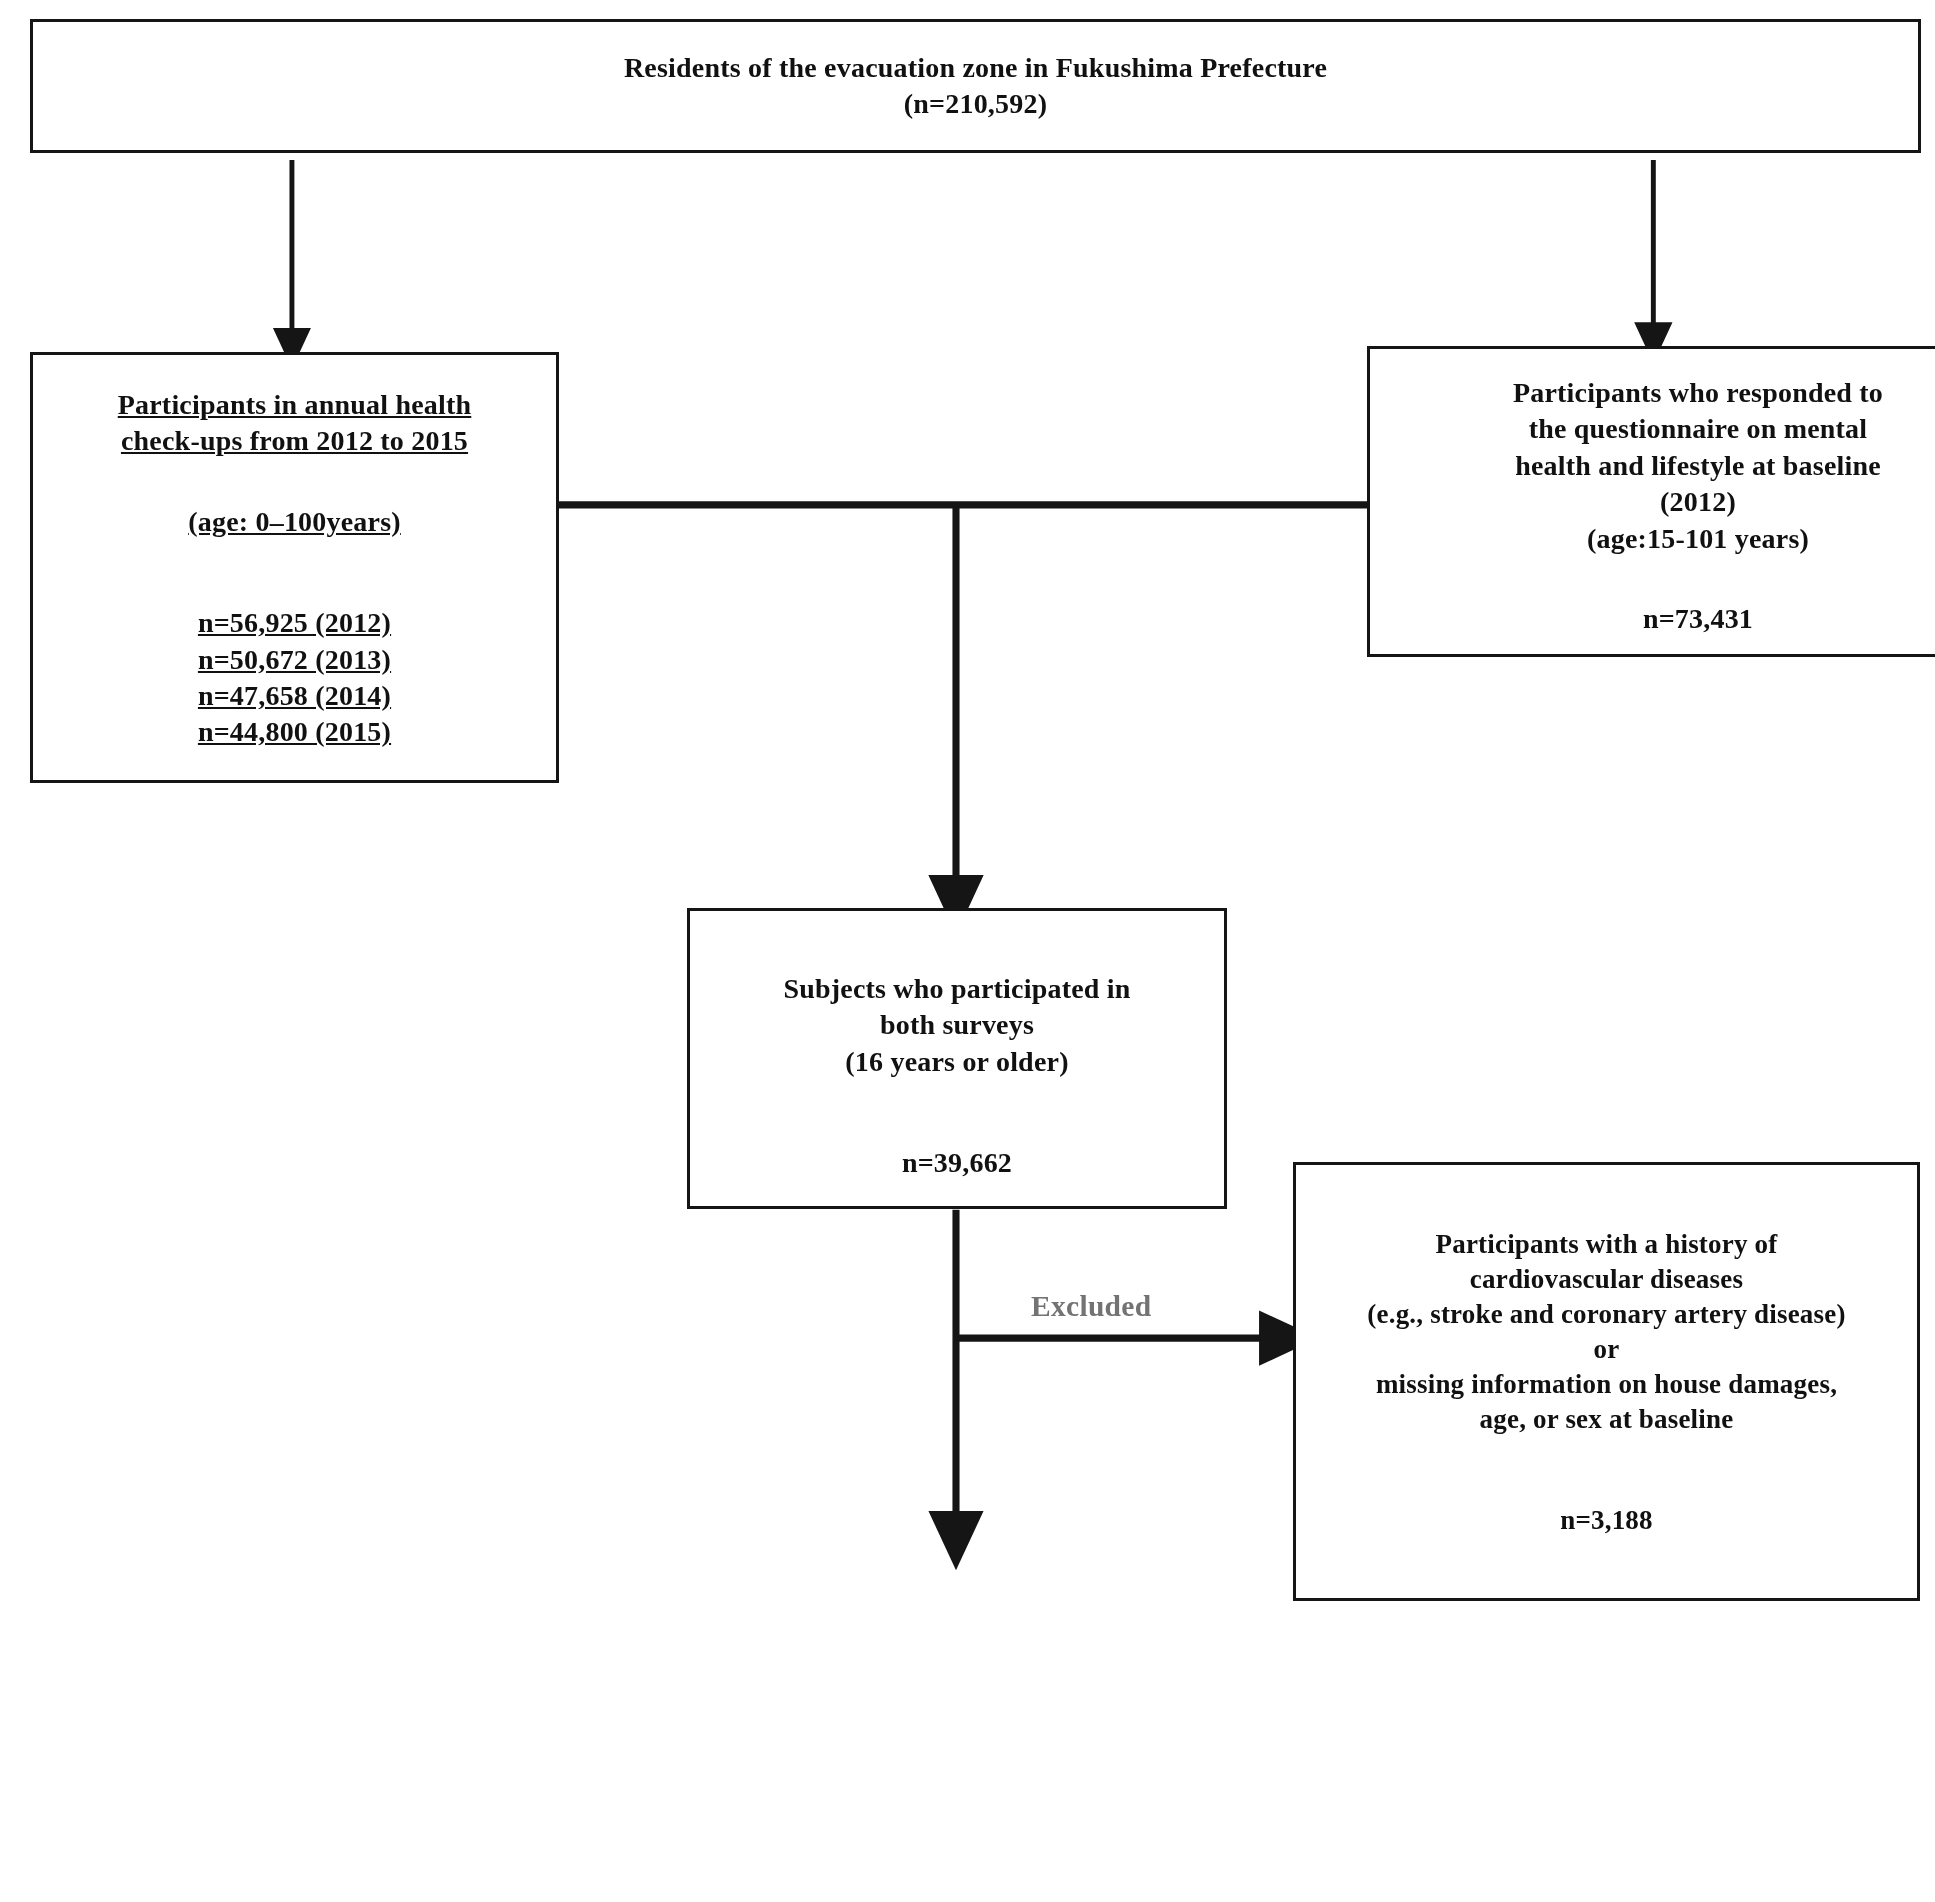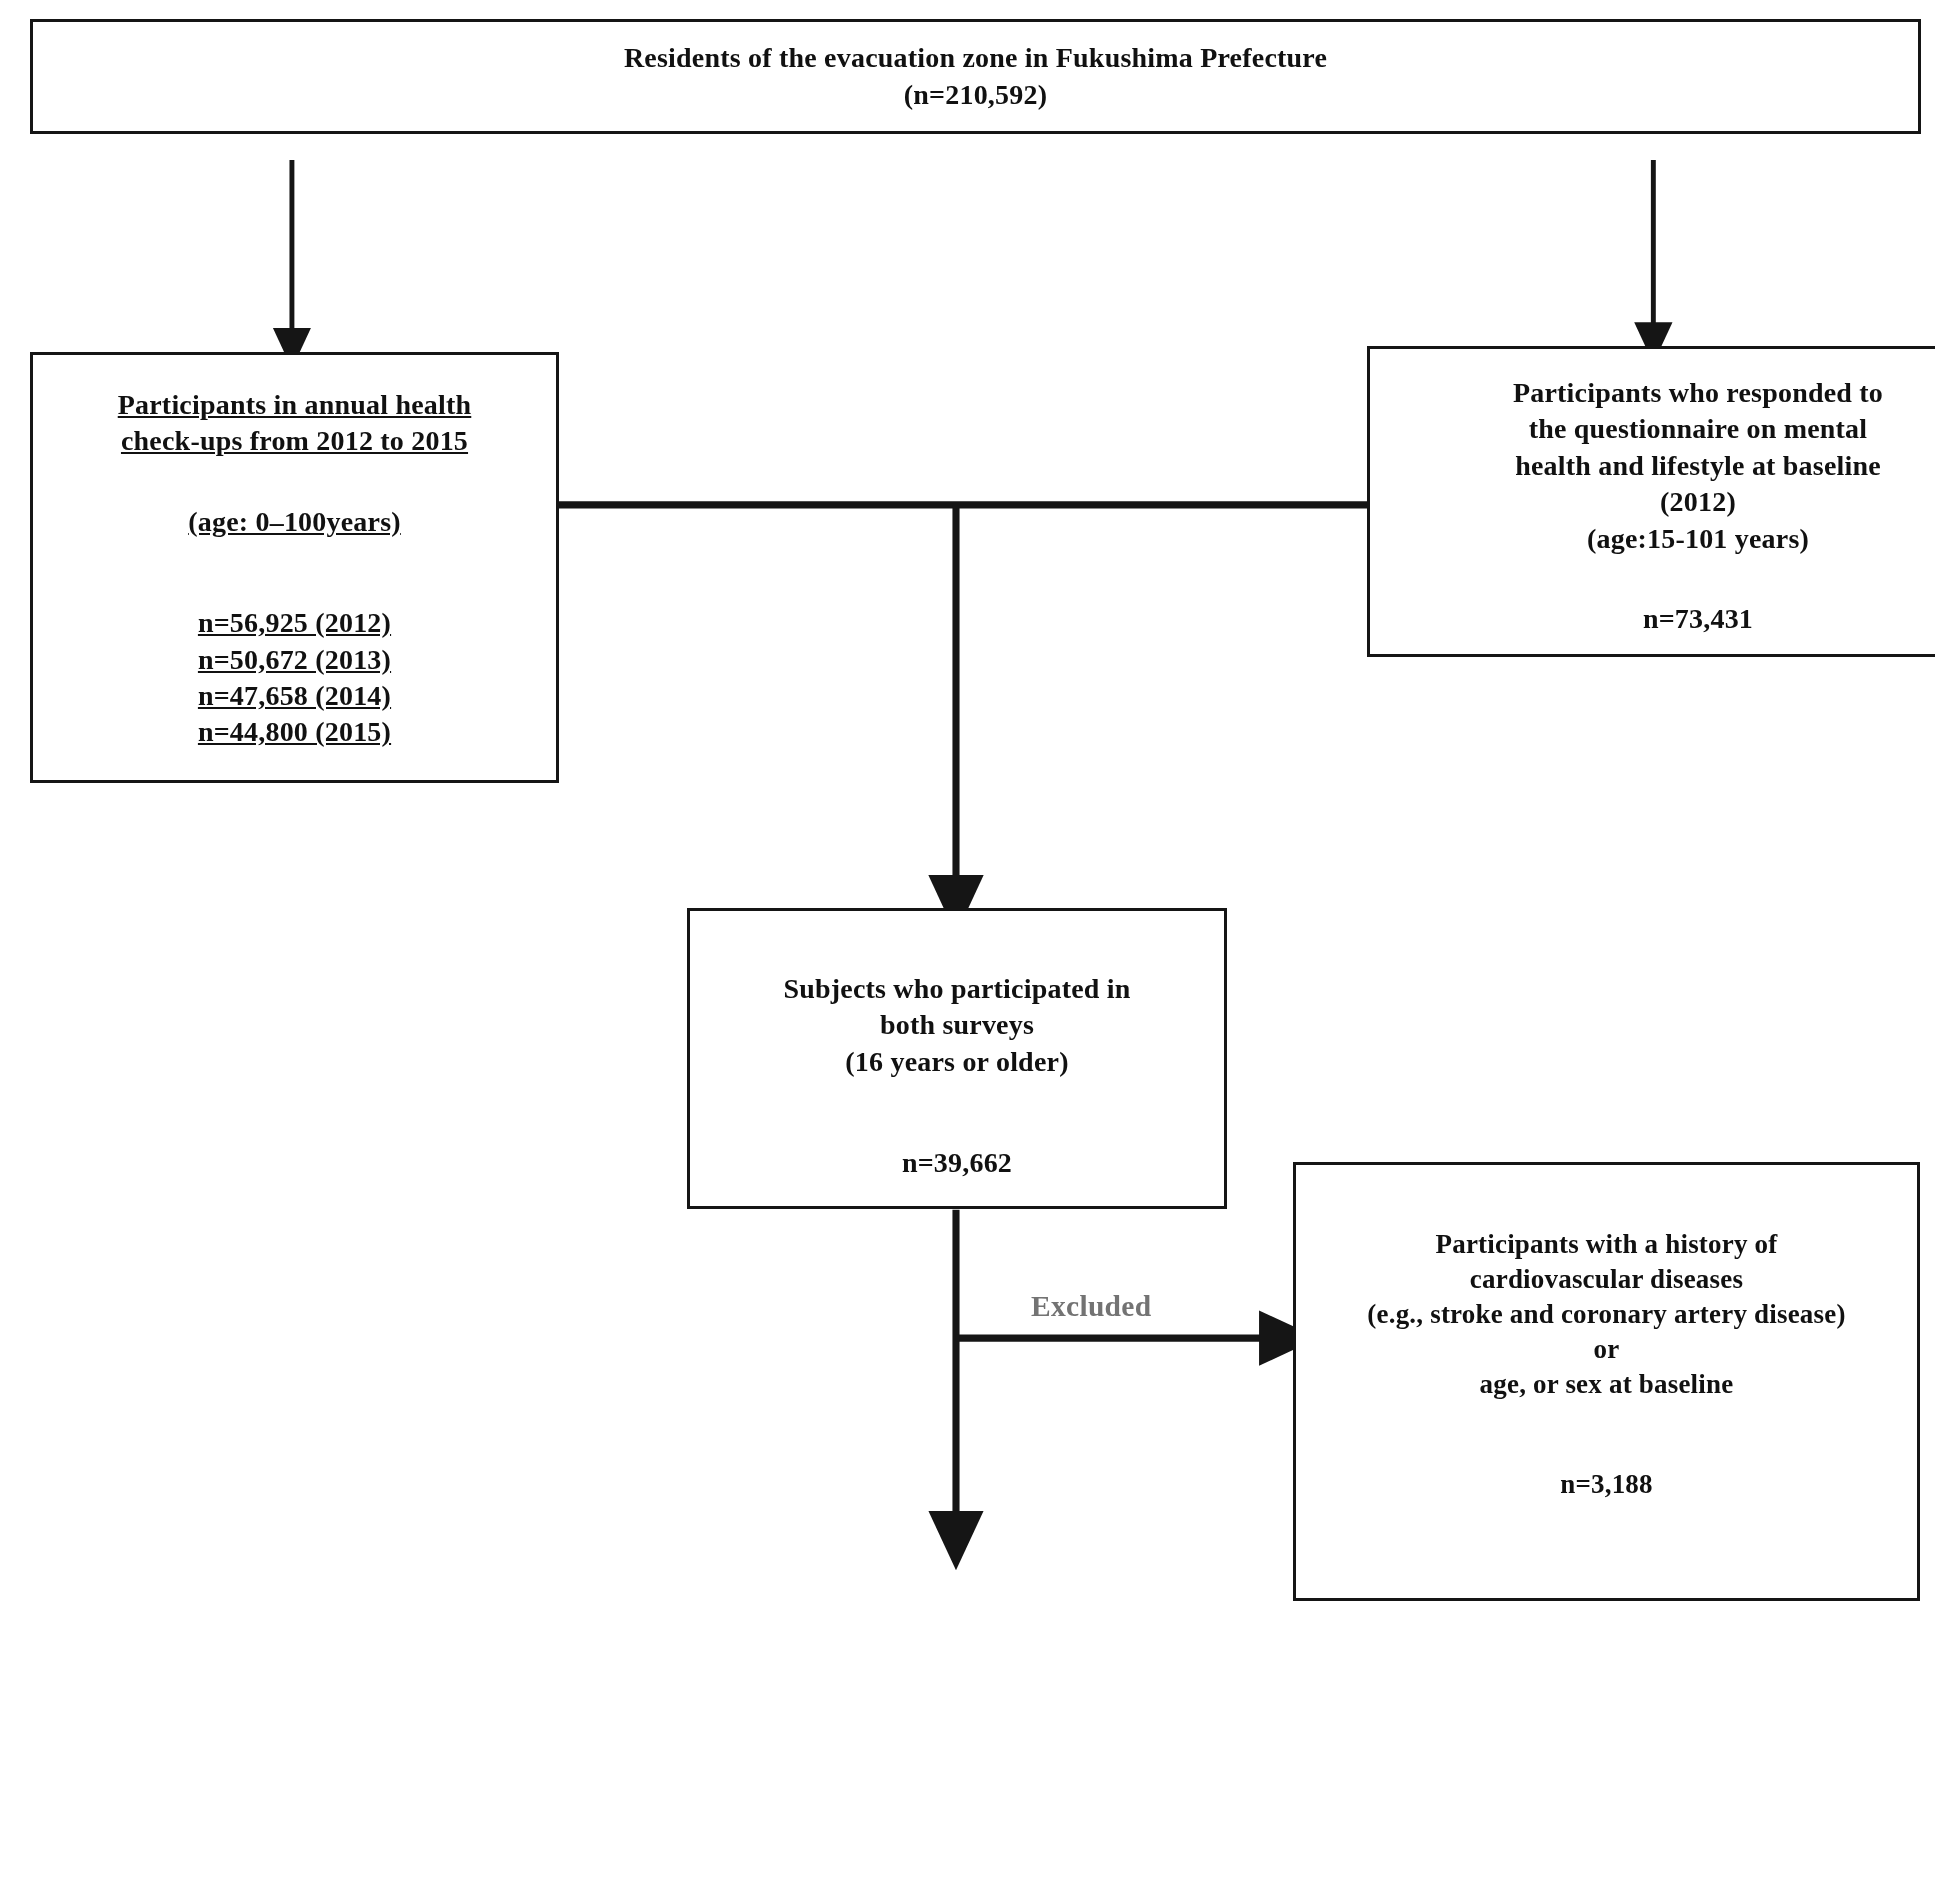--- a/index.html
+++ b/index.html
@@ -40,21 +40,21 @@
     letter-spacing: 0.2px;
   }
   .node .line { display: block; white-space: nowrap; }
   .node .gap-md { height: 44px; }
   .node .gap-lg { height: 65px; }
   .node .nblock { text-align: center; }
   .node .nblock .line { text-align: center; }
 
   
   #node-source {
-    left: 30px; top: 19px; width: 1891px; height: 115px;
+    left: 30px; top: 19px; width: 1891px; height: 134px;
     justify-content: center;
     text-align: right;
   }
   #node-health-checkups {
     left: 30px; top: 352px; width: 529px; height: 431px;
     padding-top: 32px;
     text-decoration: underline;
   }
   #node-questionnaire {
     left: 1367px; top: 346px; width: 662px; height: 311px;
@@ -149,20 +149,21 @@
     <span class="line">(16 years or older)</span>
     <span class="gap-lg"></span>
     <span class="line">n=39,662</span>
   </div>
 
   <div class="node" id="node-excluded-detail">
     <span class="line">Participants with a history of</span>
     <span class="line">cardiovascular diseases</span>
     <span class="line">(e.g., stroke and coronary artery disease)</span>
     <span class="line">or</span>
+    <span class="line">missing information on house damages,</span>
     <span class="line">age, or sex at baseline</span>
     <span class="gap-lg"></span>
     <span class="line">n=3,188</span>
   </div>
 
 
   <div class="edge-label" id="label-excluded">Excluded</div>
 
 </div>
 

